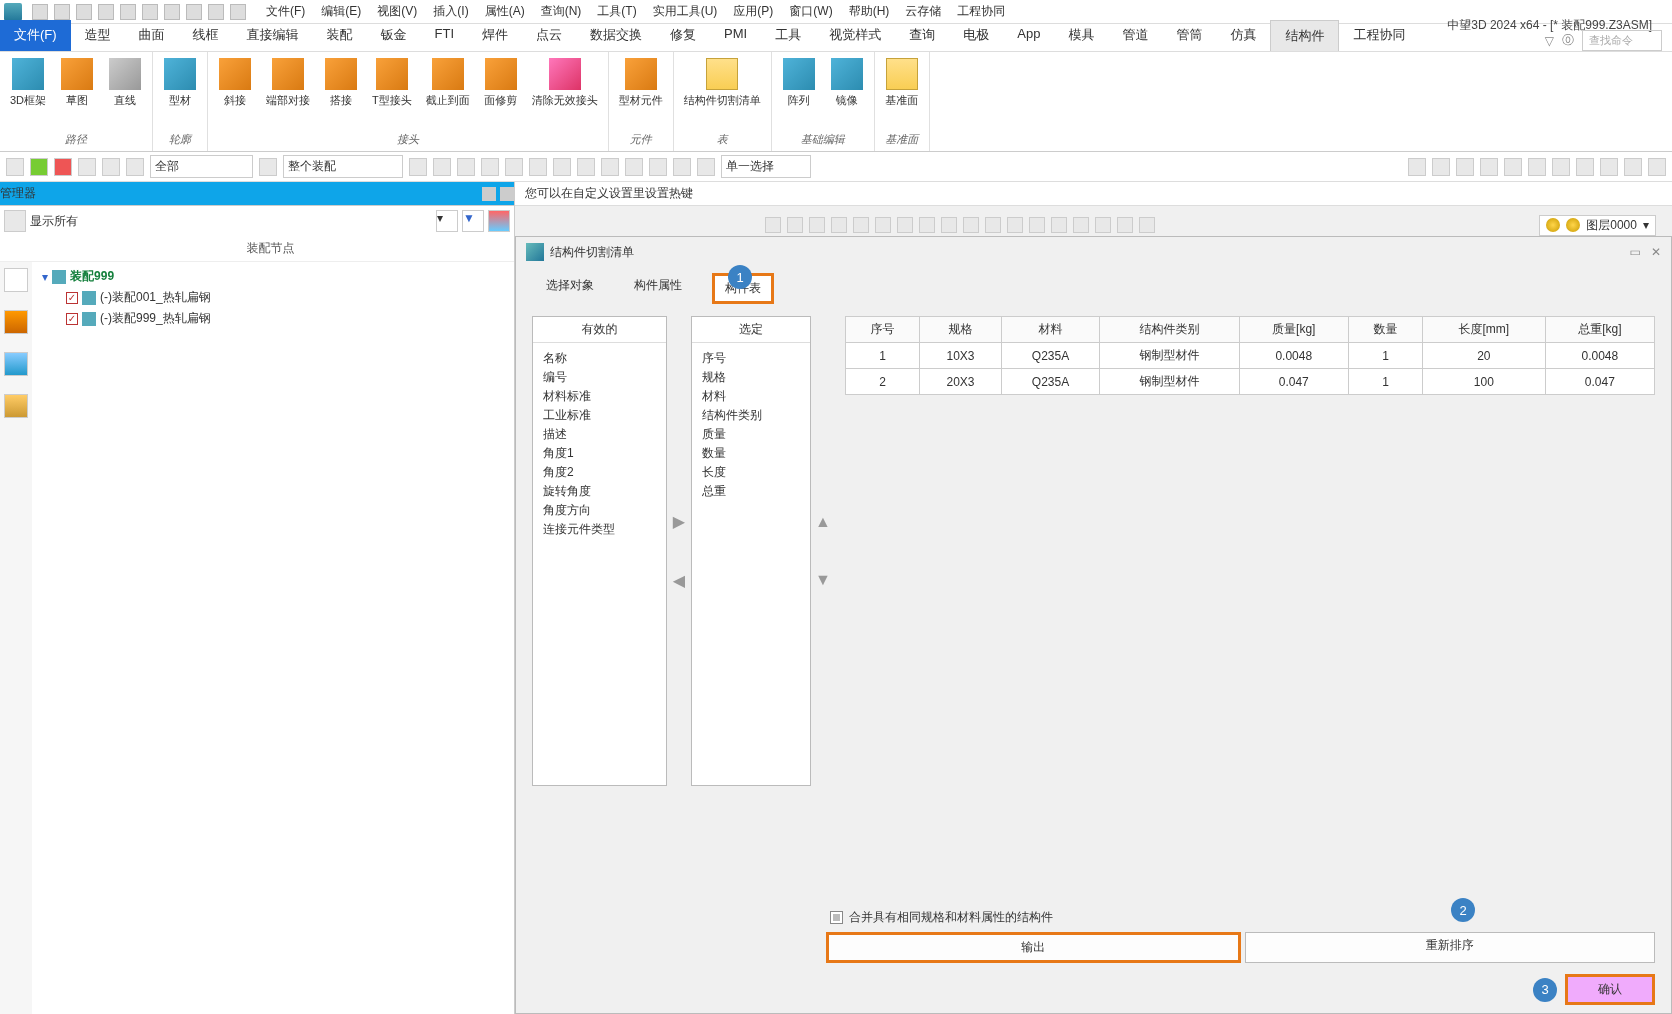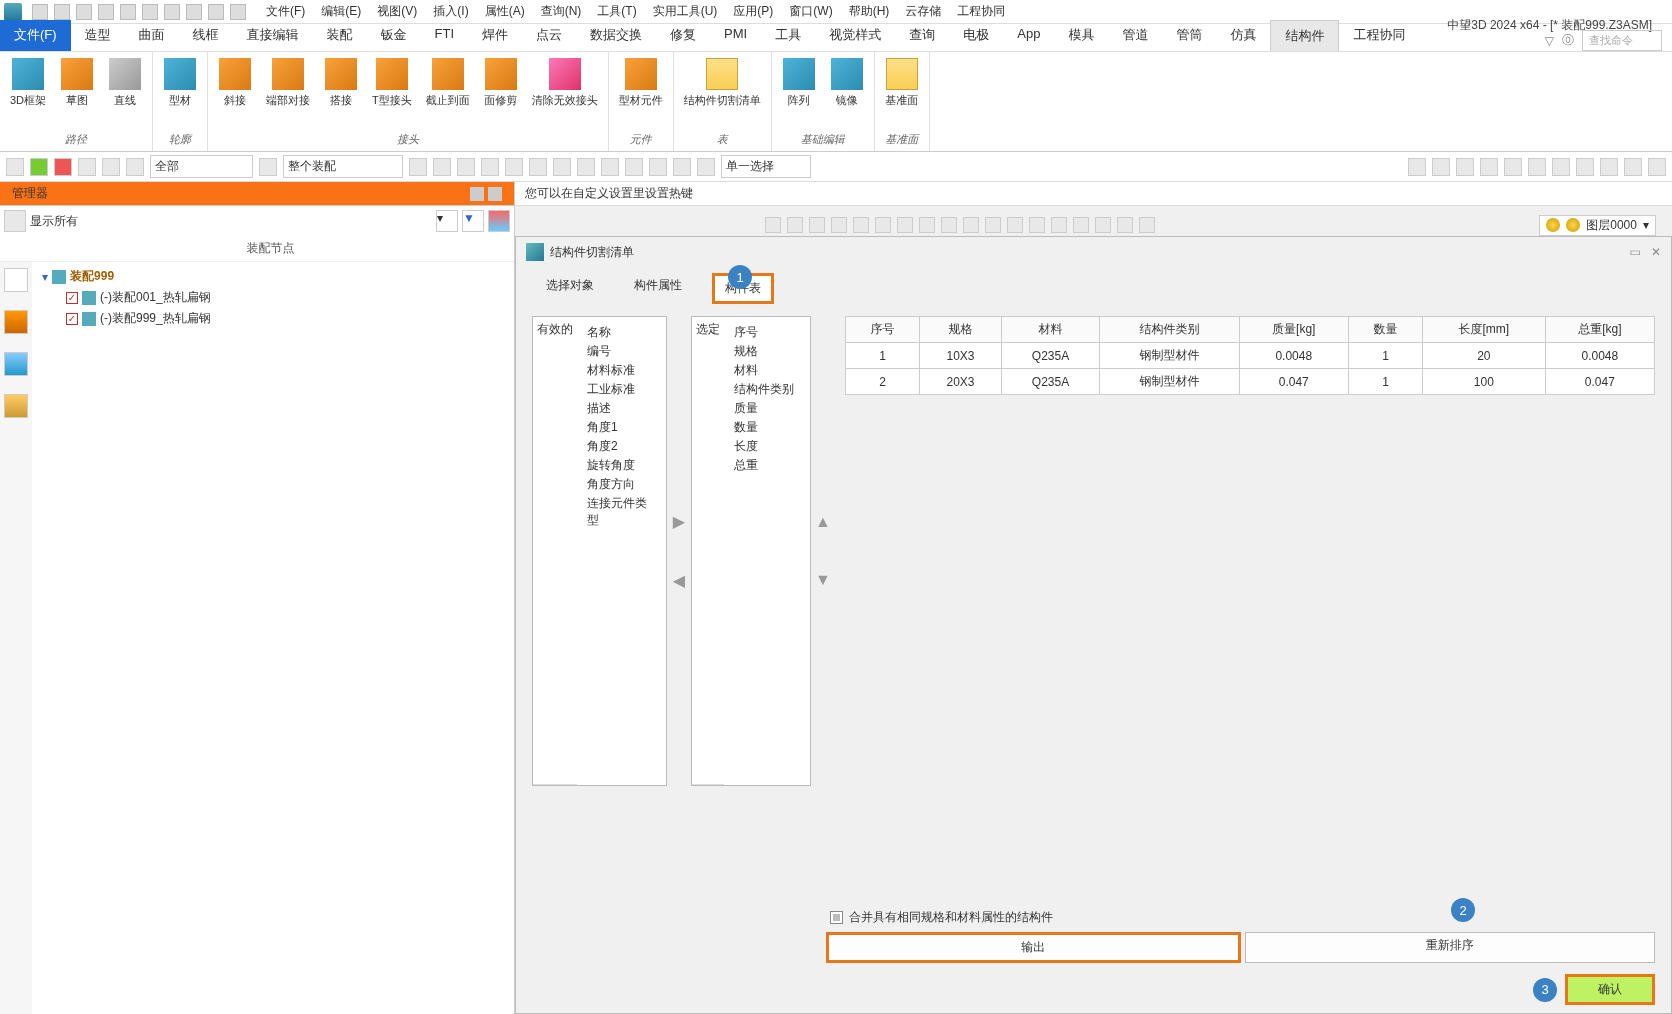--- a/index.html
+++ b/index.html
@@ -39,34 +39,34 @@
 .ic-grid { background: linear-gradient(#ffe08a,#f9ce54); border:1px solid #c6a23a; }
 
 
 .toolbar-row { height: 30px; background: #fff; border-bottom: 1px solid #ddd; display: flex; align-items: center; gap: 6px; padding: 0 6px; }
 .toolbar-row .ticon2 { width: 18px; height: 18px; background: #e8e8e8; border: 1px solid #ccc; }
 .toolbar-row select, .toolbar-row .combo { border: 1px solid #ccc; padding: 2px 4px; font-size: 12px; background: #fff; }
 
 
 .main { display: flex; height: calc(1014px - 24px - 28px - 100px - 30px); }
 .left-panel { width: 515px; background: #fff; border-right: 1px solid #ccc; display: flex; flex-direction: column; }
-.left-header { background: #f97316; padding: 3px 12px; display: flex; align-items: center; border-bottom: 1px solid #ccc; }
+.left-header { background: #0ea5e9; padding: 3px 0; display: flex; align-items: center; border-bottom: 1px solid #ccc; }
 .left-header .sp { margin-left: auto; display: flex; gap: 4px; }
 .left-header .hicon { width: 14px; height: 14px; background: #ccc; }
 .filter-row { display: flex; padding: 4px; gap: 4px; align-items: center; }
 .filter-row .side-icon { width: 22px; height: 22px; background: #e8e8e8; border:1px solid #ccc; }
 .filter-row .combo { flex: 1; }
 .filter-row .btn-icon { width: 22px; height: 22px; border: 1px solid #ccc; background: #fff; }
 .tree-area { display: flex; flex: 1; }
 .tree-toolbar { width: 32px; background: #f6f6f6; display: flex; flex-direction: column; gap: 18px; padding-top: 6px; align-items: center; }
 .tree-toolbar .ttb { width: 24px; height: 24px; border: 1px solid #ccc; background: #fff; }
 .tree-content { flex: 1; padding: 4px 6px; }
 .tree-header-row { padding: 4px 6px; color: #555; border-bottom: 1px solid #eee; }
 .tree-item { padding: 2px 0; display: flex; align-items: center; gap: 4px; }
-.tree-root { color: #a16207; font-weight: bold; }
+.tree-root { color: #15803d; font-weight: bold; }
 .tree-cb { width: 12px; height: 12px; border: 1px solid #b33; display: inline-flex; align-items: center; justify-content: center; }
 .tree-cb::after { content: "✓"; color: #b33; font-size: 10px; }
 .tree-node-icon { width: 14px; height: 14px; background: #5ab; }
 
 
 .right-area { flex: 1; position: relative; background: #f0f0f0; }
 .doc-tabs { height: 26px; background: #fff; display: flex; align-items: center; border-bottom: 1px solid #ccc; }
 .doc-tab { padding: 4px 10px; background: #fdfdfd; border: 1px solid #ccc; border-bottom: none; margin-left: 22px; display: flex; align-items: center; gap: 6px; }
 .doc-tab .x { color: #999; cursor: pointer; }
 .hint-bar { padding: 3px 10px; background: #fff; font-size: 12px; border-bottom: 1px solid #ddd; }
@@ -75,39 +75,39 @@
 .dialog { position: absolute; left: 0; top: 54px; right: 0; bottom: 0; background: #f0f0f0; border: 1px solid #bbb; }
 .dlg-title { display: flex; align-items: center; padding: 6px 10px; gap: 6px; }
 .dlg-title .dicon { width: 18px; height: 18px; background: linear-gradient(135deg,#6bb,#279); }
 .dlg-title .sp2 { margin-left: auto; display: flex; gap: 10px; color: #888; }
 .dlg-tabs { display: flex; gap: 20px; padding: 6px 20px; }
 .dlg-tab { padding: 4px 10px; cursor: pointer; }
 .dlg-tab.active { background: #fff; border: 3px solid #e77817; }
 .badge-num { position: absolute; width: 24px; height: 24px; border-radius: 50%; background: #3b82c4; color: #fff; display: flex; align-items: center; justify-content: center; font-size: 13px; }
 
 .dlg-body { display: flex; padding: 6px 16px 12px 16px; gap: 10px; }
-.list-panel { border: 1px solid #bbb; background: #fff; width: 280px; height: 470px; display: flex; flex-direction: row; }
+.list-panel { border: 1px solid #bbb; background: #fff; width: 280px; height: 470px; display: flex; flex-direction: column; }
 .list-header { text-align: center; padding: 4px; border-bottom: 1px solid #ddd; background: #fff; }
 .list-body { flex: 1; padding: 6px 10px; }
 .list-body div { padding: 1px 0; }
 .arrow-col { width: 24px; display: flex; flex-direction: column; justify-content: center; gap: 40px; align-items: center; color: #999; font-size: 16px; }
 .table-panel { flex: 1; }
 table.data { border-collapse: collapse; width: 100%; background: #fff; }
 table.data th, table.data td { border: 1px solid #ccc; padding: 4px 8px; text-align: center; font-size: 12px; font-weight: normal; }
 table.data th { background: #fafafa; }
 
 .dlg-bottom { position: absolute; left: 310px; right: 16px; bottom: 50px; }
 .merge-row { display: flex; align-items: center; gap: 6px; padding: 6px 4px; }
 .merge-cb { width: 13px; height: 13px; border: 1px solid #888; background: #fff; position: relative; }
 .merge-cb::after { content:""; position:absolute; inset:2px; background:#bbb; }
 .btn-row { display: flex; gap: 4px; }
 .btn { flex: 1; border: 1px solid #bbb; background: #fdfdfd; padding: 4px 0; text-align: center; cursor: pointer; }
 .btn.outlined { border: 3px solid #e77817; }
 .ok-row { position: absolute; right: 16px; bottom: 8px; display: flex; align-items: center; gap: 8px; }
-.ok-btn { width: 90px; border: 3px solid #e77817; background: #bef264; padding: 4px 0; text-align: center; cursor: pointer; }
+.ok-btn { width: 90px; border: 3px solid #e77817; background: #f0abfc; padding: 4px 0; text-align: center; cursor: pointer; }
 
 .right-mini-icons { position:absolute; top:32px; left:250px; right:16px; height:22px; display:flex; gap:6px; align-items:center; }
 .right-mini-icons .mi { width:16px; height:16px; background:#e8e8e8; border:1px solid #ccc; }
 .layer-box { margin-left:auto; display:flex; align-items:center; gap:6px; background:#fff; border:1px solid #ccc; padding:1px 6px; }
 .bulb { width:14px; height:14px; background: radial-gradient(circle,#ffd54a,#c99a00); border-radius:50%; }
 </style>
 </head>
 <body>
 
 <div class="menubar">

